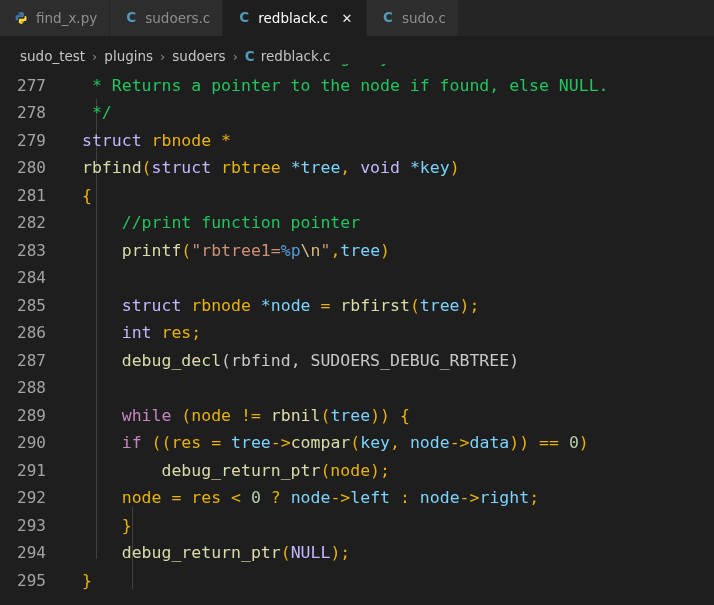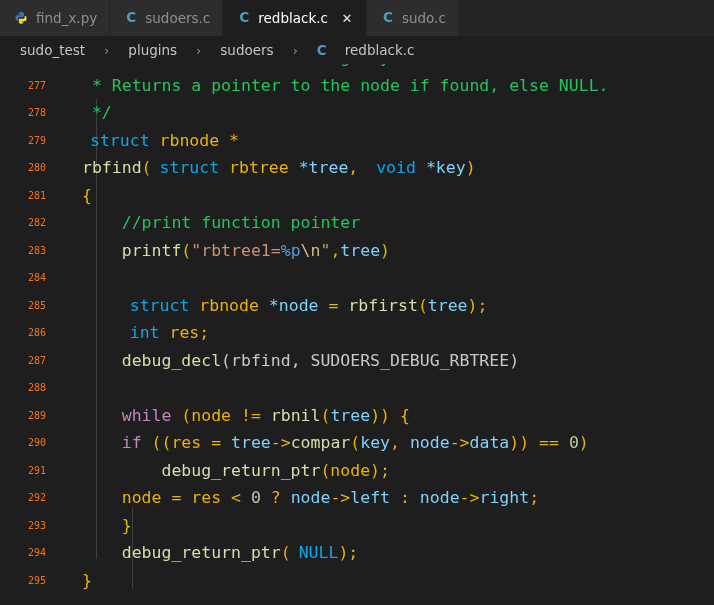--- a/index.html
+++ b/index.html
@@ -56,23 +56,23 @@
     width:14px;
     text-align:center;
   }
   #tab-filler { flex:1 1 auto; background:#252526; }
 
   
   #breadcrumb {
     height:28px;
     background:#1e1e1e;
     display:flex;
-    align-items:center;
+    align-items:flex-end;
     padding-left:20px;
-    gap:12px;
+    gap:0px;
     font-size:13.5px;
     color:#a9a9a9;
     white-space:nowrap;
     overflow:hidden;
   }
   .crumb { color:#c5c5c5; }
   .crumb-sep {
     color:#8c8c8c;
     padding:0 7px;
     font-size:13px;
@@ -102,23 +102,23 @@
     display:flex;
     align-items:center;
     font-family:"DejaVu Sans Mono", monospace;
     font-size:16.5px;
     white-space:pre;
   }
   .ln {
     flex:0 0 62px;
     text-align:right;
     padding-right:16px;
-    color:#f97316;
+    color:#a3a3a3;
     font-family:"DejaVu Sans Mono", monospace;
-    font-size:10px;
+    font-size:16px;
     user-select:none;
   }
   .code-text {
     flex:1 1 auto;
     padding-left:20px;
     color:#d4d4d4;
     position:relative;
   }
   
   #indent-guide {
@@ -133,21 +133,21 @@
     position:absolute;
     left:132px;
     top:443px;
     width:1px;
     height:82px;
     background:#404040;
   }
 
   
   .t-comment  { color:#22c55e; }
-  .t-keyword  { color:#0ea5e9;margin-left:8px; }
+  .t-keyword  { color:#c4b5fd; }
   .t-control  { color:#c586c0; }
   .t-func     { color:#dcdcaa; }
   .t-var      { color:#7dd3fc; }
   .t-string   { color:#ce9178; }
   .t-escape   { color:#d7ba7d; }
   .t-fmt      { color:#569cd6; }
   .t-number   { color:#b5cea8; }
   .t-plain    { color:#eab308; }
   .t-const    { color:#c8c8c8; }
 </style>

